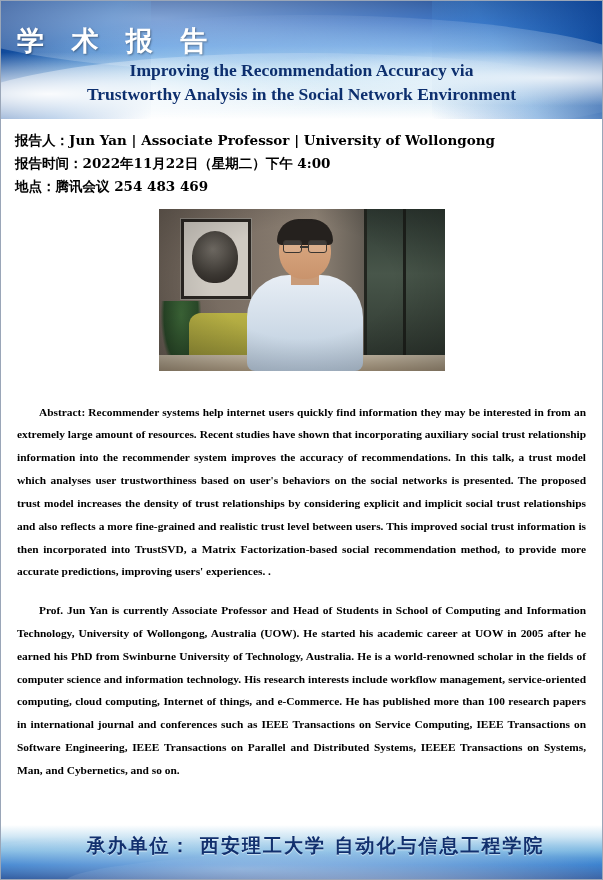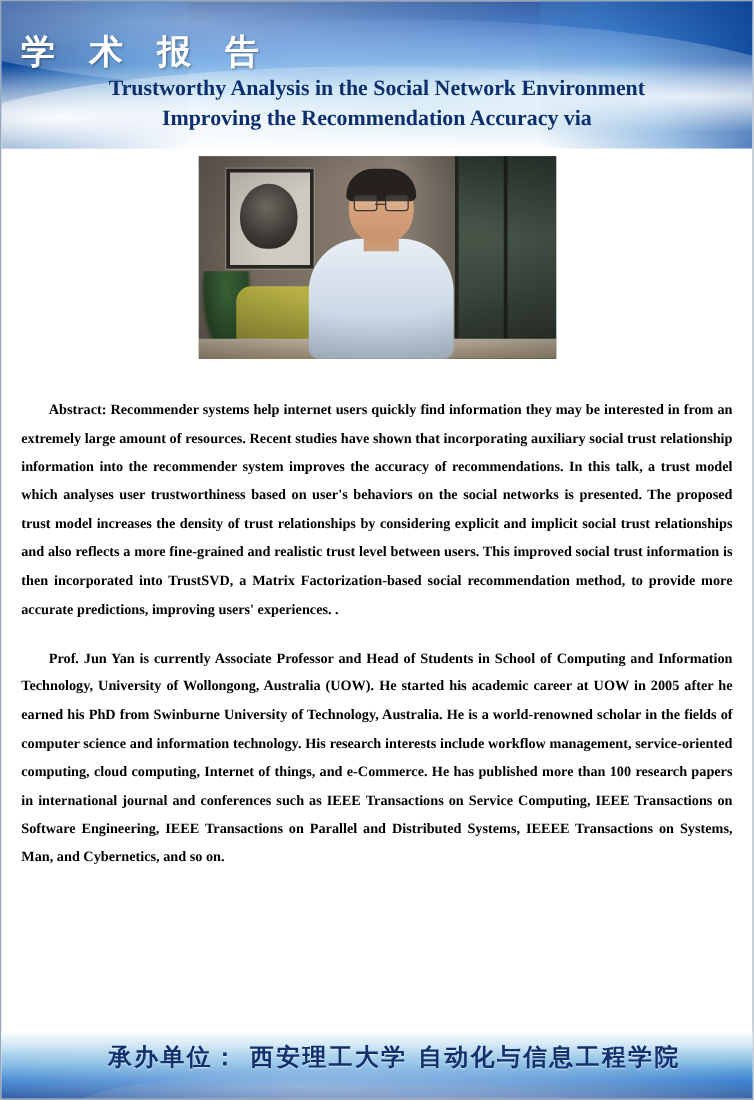--- a/index.html
+++ b/index.html
@@ -287,25 +287,30 @@
   <div class="banner">
     <div class="dark-left"></div>
     <div class="dark-right"></div>
     <div class="wave w1"></div>
     <div class="wave w2"></div>
     <div class="wave w3"></div>
     <div class="swoosh"></div>
 
     <div class="banner-title-cn">学 术 报 告</div>
     <div class="banner-title-en">
+      <div>Improving the Recommendation Accuracy via</div>
       <div>Trustworthy Analysis in the Social Network Environment</div>
-      <div>Improving the Recommendation Accuracy via</div>
     </div>
   </div>
 
+  <div class="meta">
+    <div class="meta-line">报告人：Jun Yan | Associate Professor | University of Wollongong</div>
+    <div class="meta-line">报告时间：2022年11月22日（星期二）下午 4:00</div>
+    <div class="meta-line">地点：腾讯会议 254 483 469</div>
+  </div>
 
   <div class="photo-wrap">
     <div class="photo">
       <div class="ph-wall"></div>
       <div class="ph-window"></div>
       <div class="ph-poster"></div>
       <div class="ph-plant"></div>
       <div class="ph-chair"></div>
       <div class="ph-table"></div>
       <div class="ph-person-body"></div>

